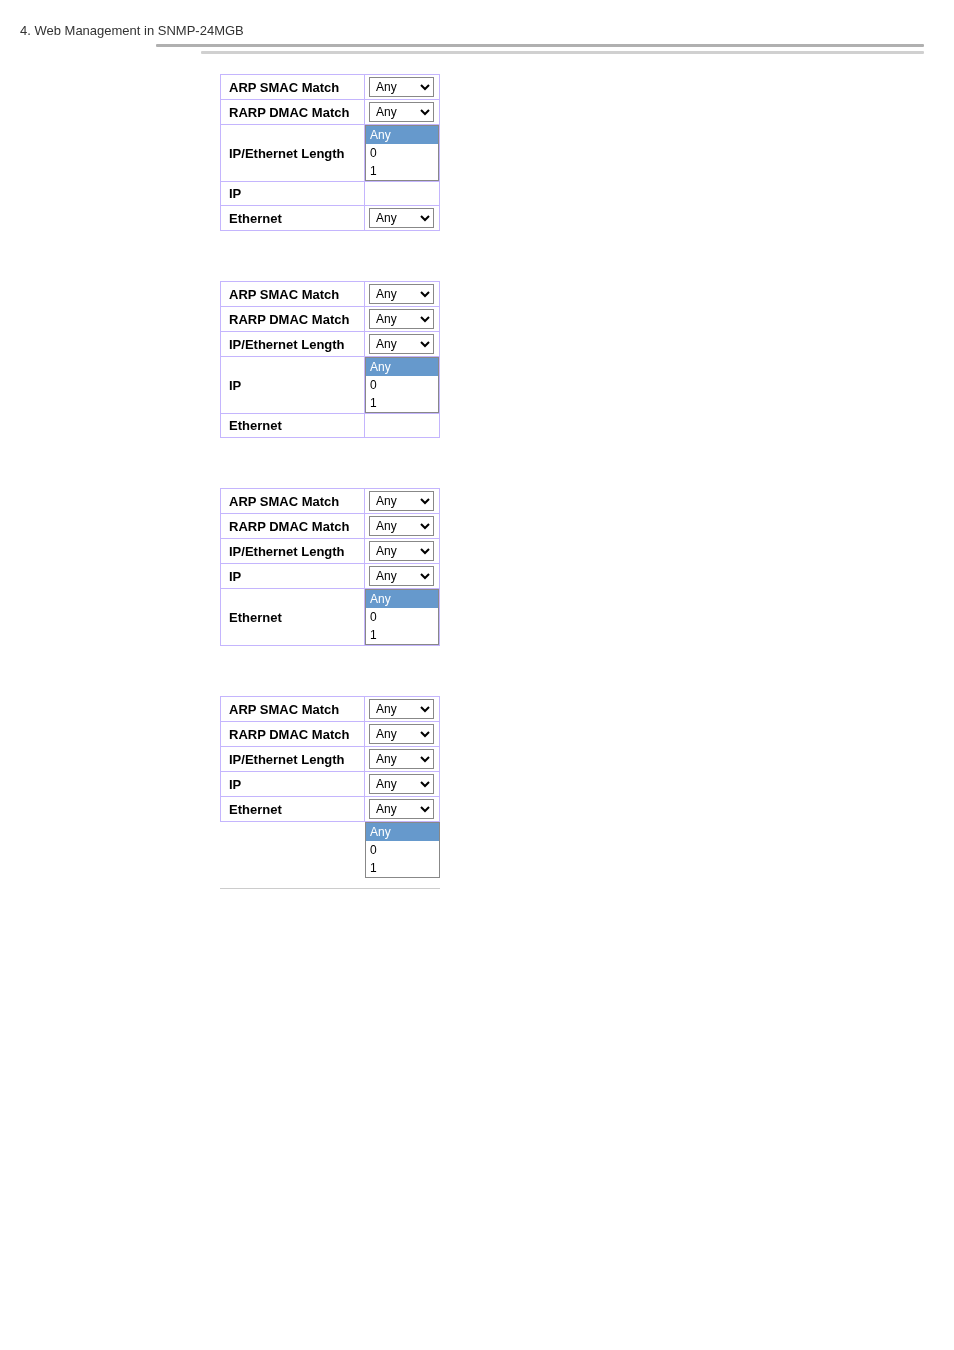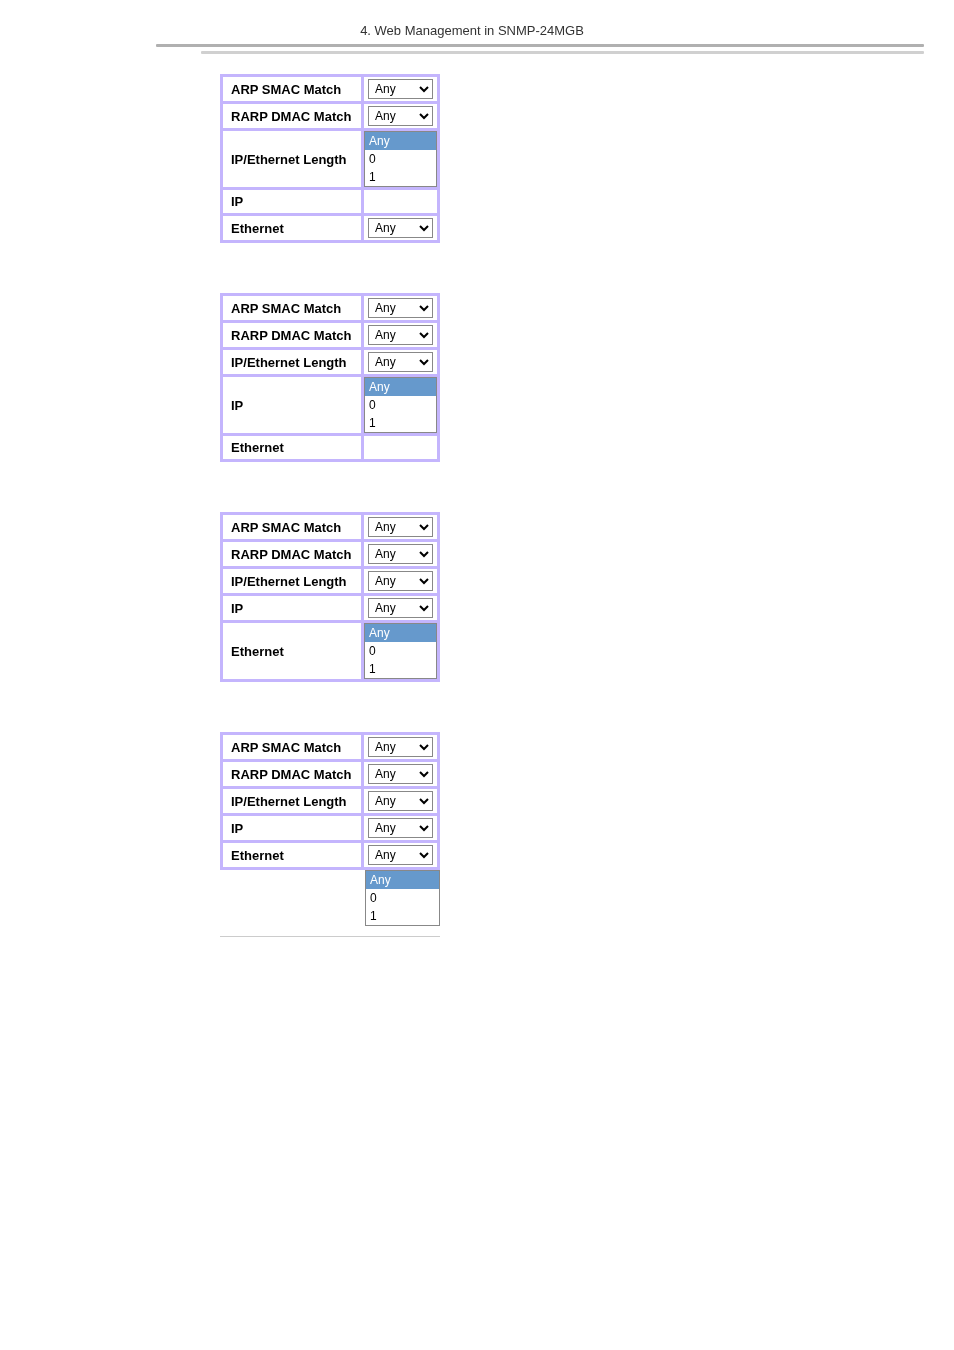--- a/index.html
+++ b/index.html
@@ -28,21 +28,21 @@
 
     .logo-svg {
       width: 140px;
       height: 60px;
     }
 
     .header-right {
       flex: 1;
       display: flex;
       flex-direction: column;
-      align-items: center;
+      align-items: flex-start;
       padding-top: 5px;
     }
 
     .header-title {
       font-size: 13px;
       color: #333;
       margin-bottom: 6px;
     }
 
     .header-lines {
@@ -78,21 +78,21 @@
       position: relative;
     }
 
     
     .dropdown-table {
       border-collapse: collapse;
       width: 220px;
     }
 
     .dropdown-table td {
-      border: 3px solid #c4b5fd;
+      border: 1px solid #c4b5fd;
       padding: 4px 8px;
       white-space: nowrap;
     }
 
     .dropdown-table td:first-child {
       font-weight: bold;
       background: #fff;
       width: 145px;
     }
 

